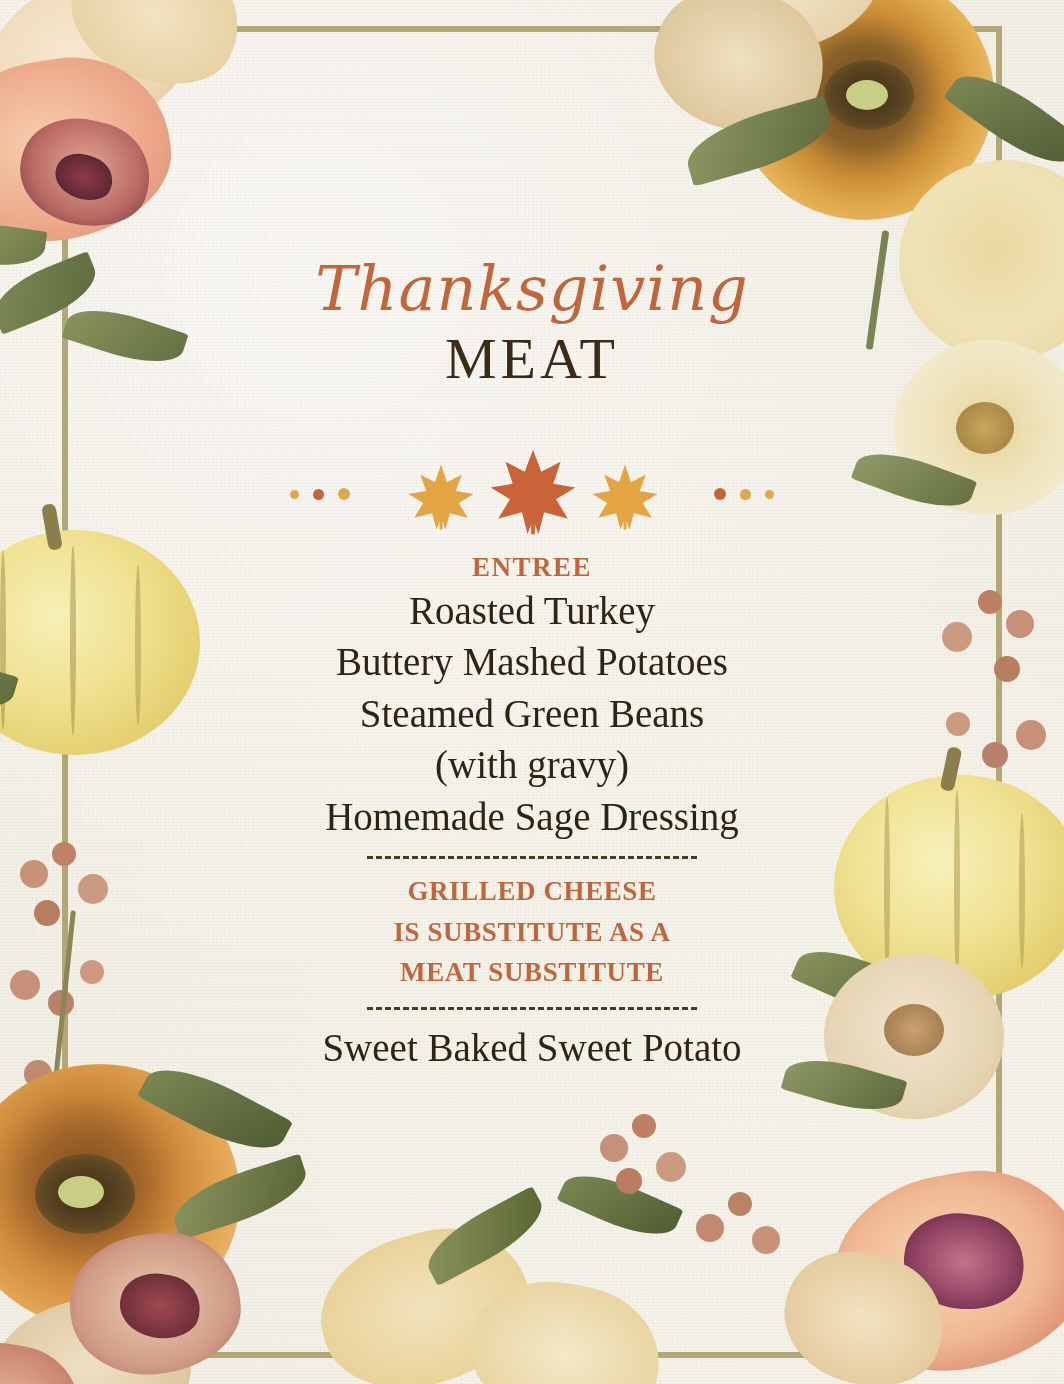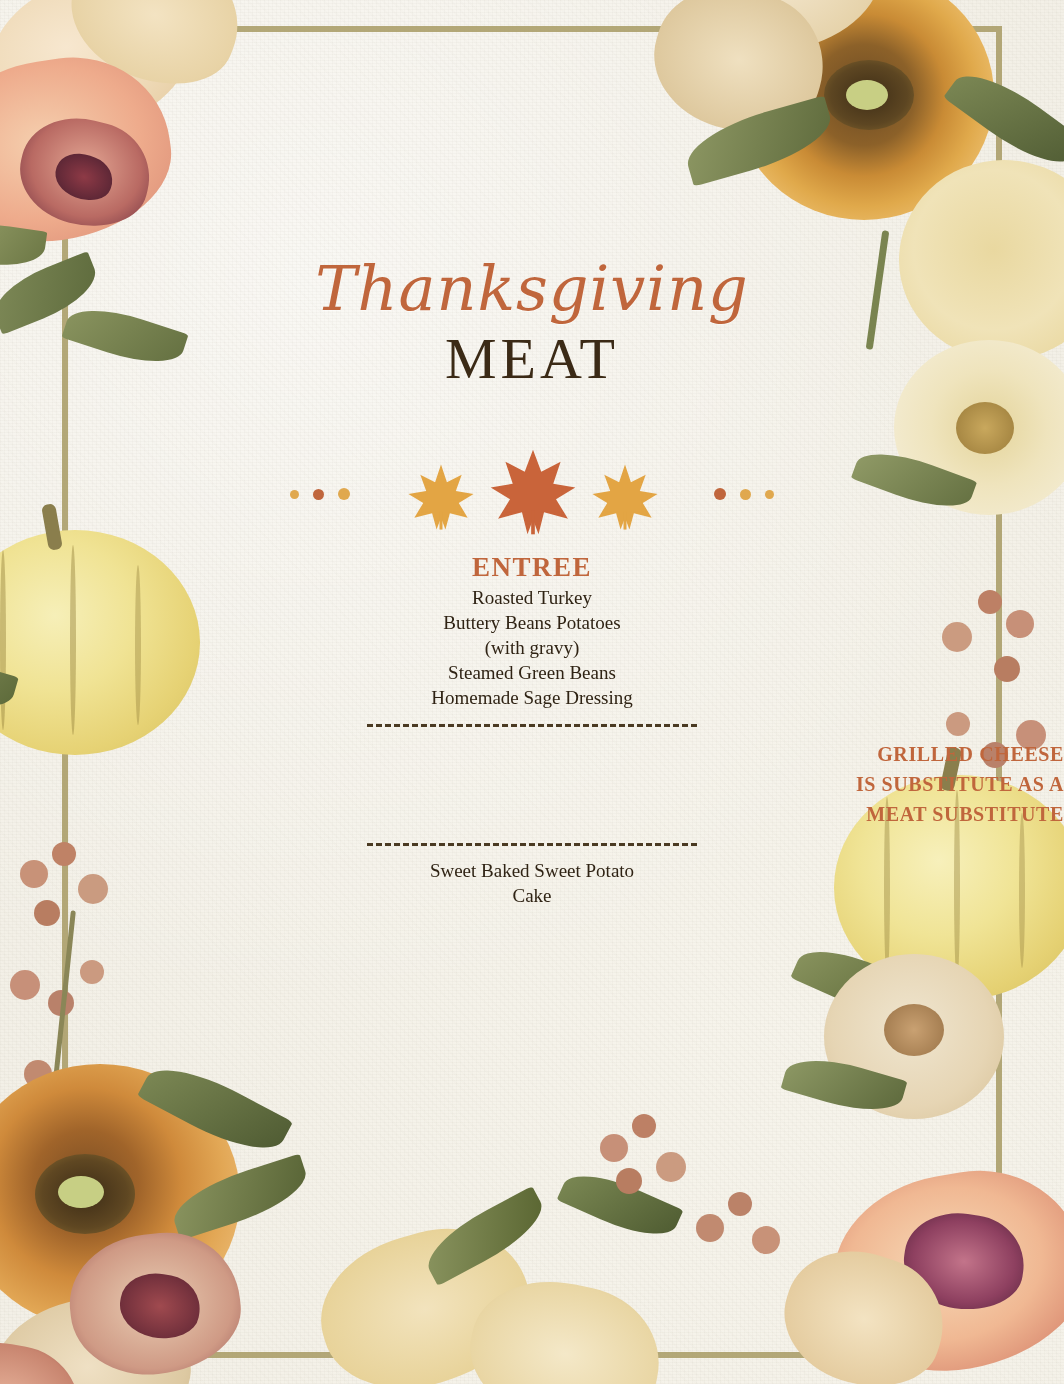--- a/index.html
+++ b/index.html
@@ -128,38 +128,37 @@
   .section-head {
     font-family: "Liberation Serif", serif;
     font-size: 27px;
     font-weight: bold;
     letter-spacing: 1.5px;
     color: #c0663c;
     margin-bottom: 2px;
   }
   .menu-line {
     font-family: "Liberation Serif", serif;
-    font-size: 19px;
+    font-size: 39px;
     color: #2f2314;
     line-height: 1.32;
   }
   .dashed-rule {
     width: 330px;
     margin: 14px auto 12px auto;
     border-top: 3px dashed #4a3a22;
     height: 0;
   }
   .note-line {
     font-family: "Liberation Serif", serif;
-    font-size: 20px;
+    font-size: 27px;
     font-weight: bold;
     letter-spacing: 0.6px;
     color: #c0663c;
     line-height: 1.5;
-    text-align: right;
   }
 </style>
 </head>
 <body>
 
 <div id="page">
 
   <div id="paper-grain"></div>
   <div id="frame-line"></div>
 
@@ -302,35 +301,34 @@
 
       <svg class="maple" style="left:588px;" width="74" height="74" viewBox="0 0 100 100">
         <path d="M50 6 L58 30 L78 20 L70 42 L94 46 L74 58 L86 78 L62 72 L56 94 L50 78 L44 94 L38 72 L14 78 L26 58 L6 46 L30 42 L22 20 L42 30 Z" fill="#e3a544"></path>
         <rect x="48" y="70" width="4" height="24" fill="#e3a544"></rect>
       </svg>
     </div>
 
     <div class="section">
       <div class="section-head">ENTREE</div>
       <div class="menu-line">Roasted Turkey</div>
-      <div class="menu-line">Buttery Beans Potatoes</div>
+      <div class="menu-line">Buttery Mashed Potatoes</div>
+      <div class="menu-line">Steamed Green Beans</div>
       <div class="menu-line">(with gravy)</div>
-      <div class="menu-line">Steamed Green Beans</div>
       <div class="menu-line">Homemade Sage Dressing</div>
     </div>
 
     <div class="dashed-rule"></div>
 
     <div>
       <div class="note-line">GRILLED CHEESE</div>
       <div class="note-line">IS SUBSTITUTE AS A</div>
       <div class="note-line">MEAT SUBSTITUTE</div>
     </div>
 
     <div class="dashed-rule"></div>
 
     <div>
       <div class="menu-line">Sweet Baked Sweet Potato</div>
-      <div class="menu-line">Cake</div>
     </div>
 
   </div>
 </div>
 
 </body></html>

